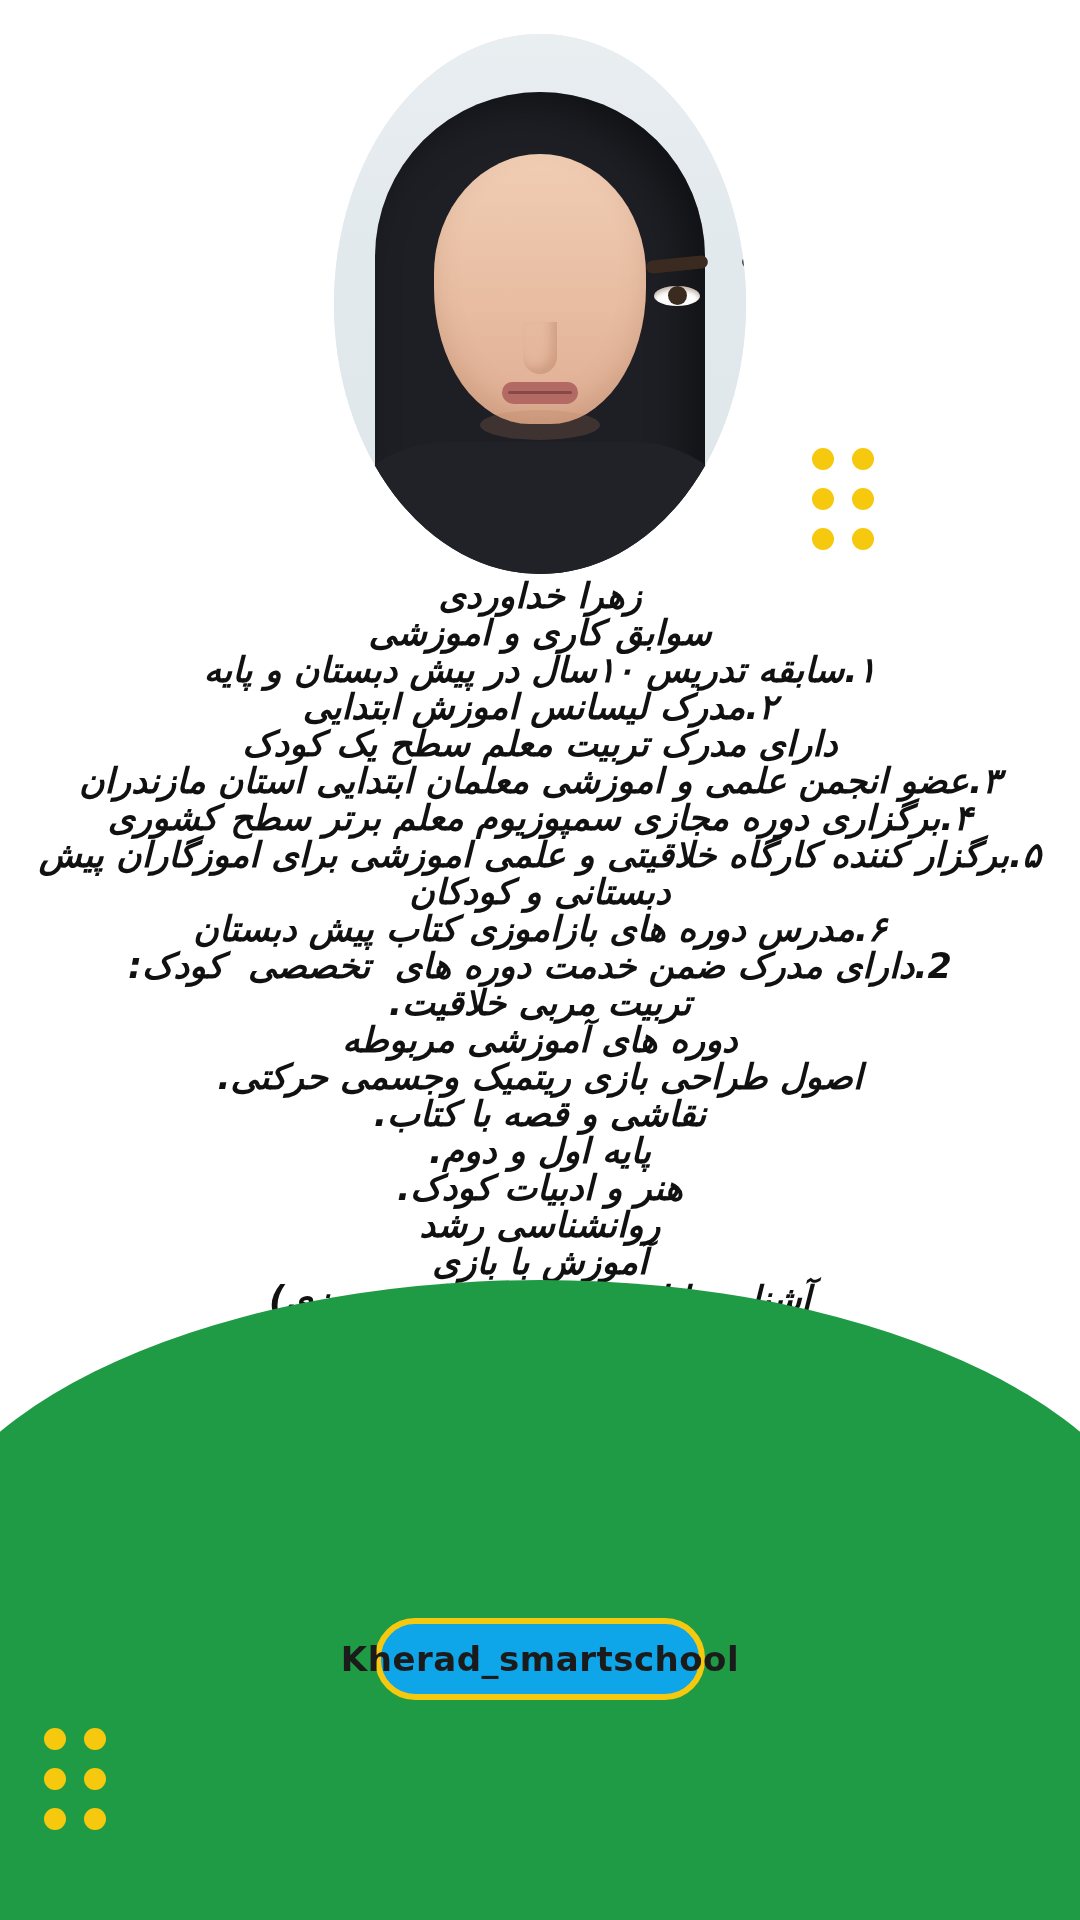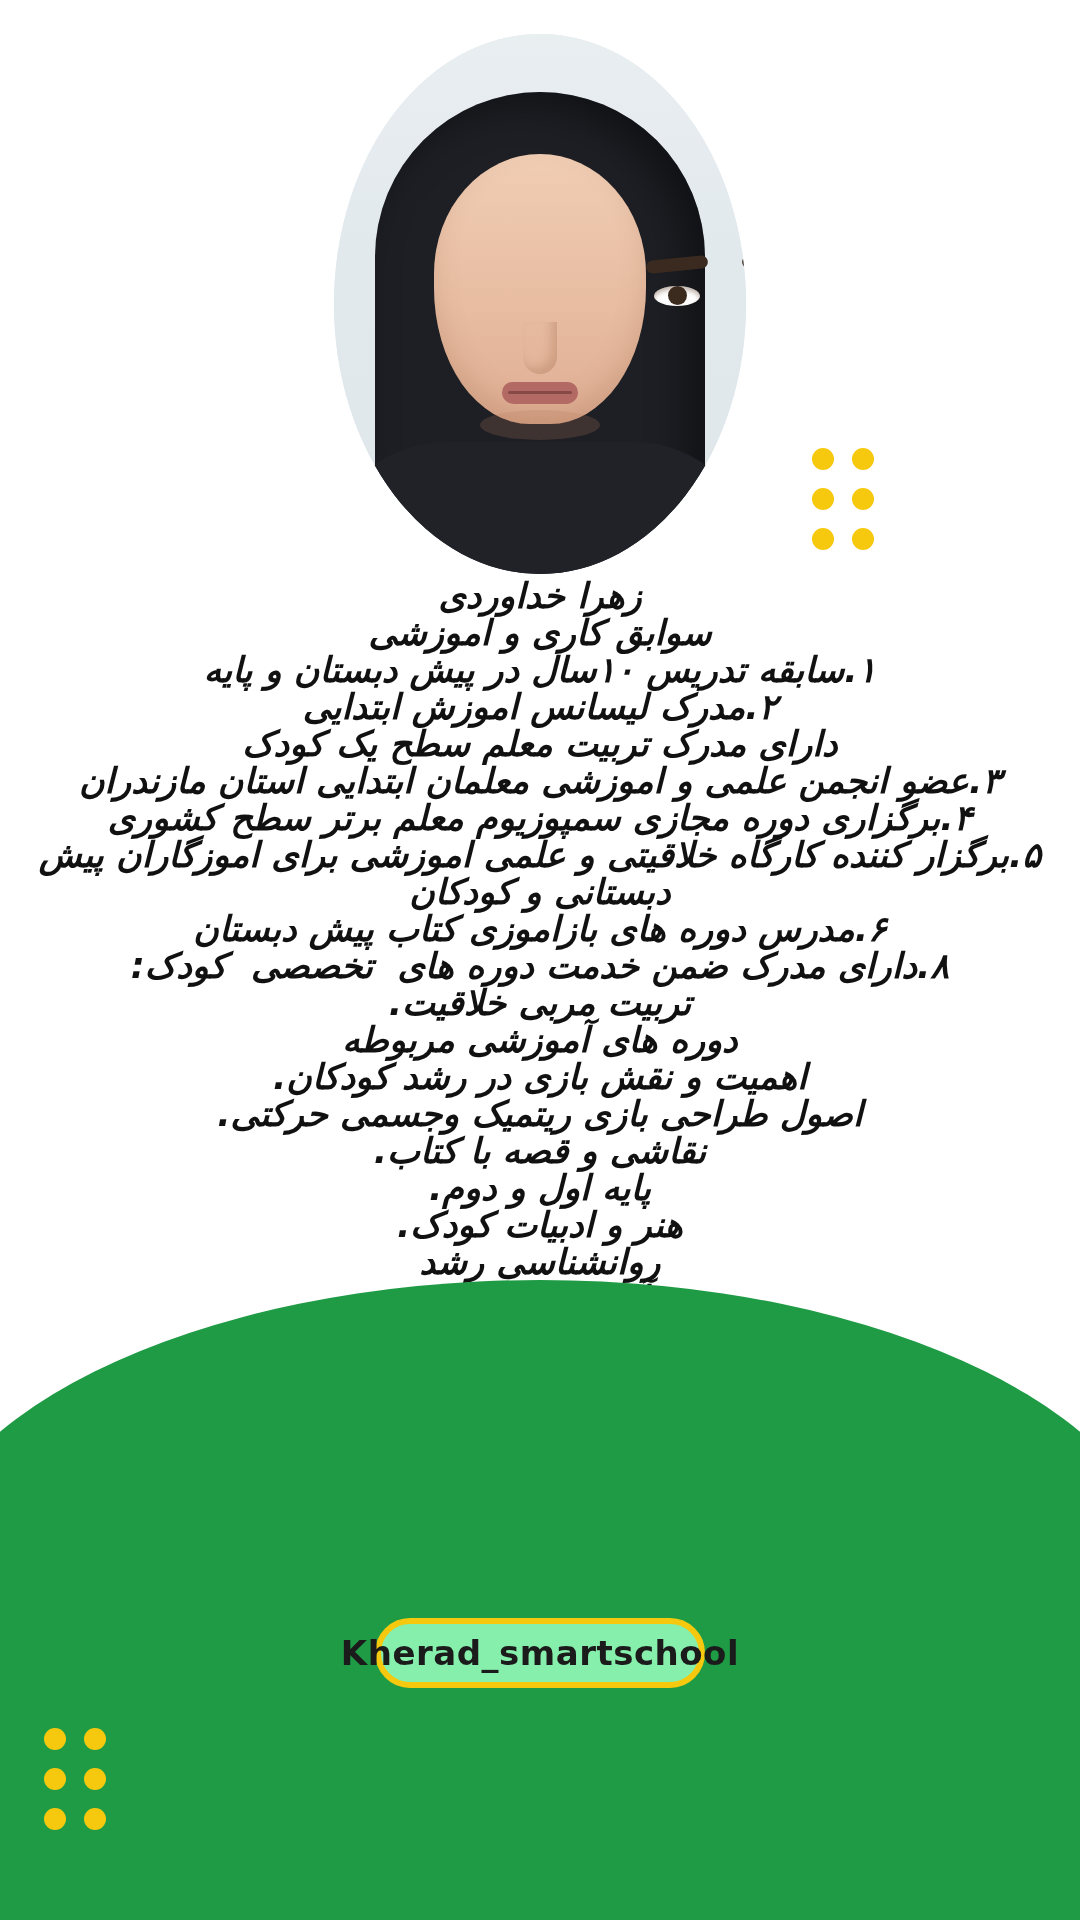--- a/index.html
+++ b/index.html
@@ -201,22 +201,22 @@
     height: 680px;
     background: #1f9b45;
     border-radius: 50% 50% 0 0 / 46% 46% 0 0;
   }
   .badge {
     position: absolute;
     left: 50%;
     transform: translateX(-50%);
     top: 1618px;
     width: 330px;
-    height: 70px;
-    background: #86efac;
+    height: 82px;
+    background: #0ea5e9;
     border: 6px solid #f6c90e;
     border-radius: 40px;
     display: flex;
     align-items: center;
     justify-content: center;
     box-sizing: border-box;
   }
   .badge-text {
     font-family: "DejaVu Sans", "Liberation Sans", sans-serif;
     font-weight: bold;
@@ -259,24 +259,23 @@
   <div class="text-block">
     <div class="line">زهرا خداوردی</div>
     <div class="line">سوابق کاری و اموزشی</div>
     <div class="line">۱.سابقه تدریس ۱۰سال در پیش دبستان و پایه</div>
     <div class="line">۲.مدرک لیسانس اموزش ابتدایی</div>
     <div class="line">دارای مدرک تربیت معلم سطح یک کودک</div>
     <div class="line">۳.عضو انجمن علمی و اموزشی معلمان ابتدایی استان مازندران</div>
     <div class="line">۴.برگزاری دوره مجازی سمپوزیوم معلم برتر سطح کشوری</div>
     <div class="line">۵.برگزار کننده کارگاه خلاقیتی و علمی اموزشی برای اموزگاران پیش دبستانی و کودکان</div>
     <div class="line">۶.مدرس دوره های بازاموزی کتاب پیش دبستان</div>
-    <div class="line">۸.دارای مدرک ضمن خدمت دوره های  تخصصی  کودک:</div>
+    <div class="line">2.دارای مدرک ضمن خدمت دوره های  تخصصی  کودک:</div>
     <div class="line">تربیت مربی خلاقیت.</div>
     <div class="line">دوره های آموزشی مربوطه</div>
-    <div class="line">اهمیت و نقش بازی در رشد کودکان.</div>
     <div class="line">اصول طراحی بازی ریتمیک وجسمی حرکتی.</div>
     <div class="line">نقاشی و قصه با کتاب.</div>
     <div class="line">پایه اول و دوم.</div>
     <div class="line">هنر و ادبیات کودک.</div>
     <div class="line">روانشناسی رشد</div>
     <div class="line">آموزش با بازی</div>
     <div class="line">آشنایی با اختلالات(دوره دکتر تبریزی)</div>
     <div class="line">عاطفی،رفتاری،یادگیری کودکان</div>
     <div class="line">۹.سرگروه آموزشی.</div>
   </div>

